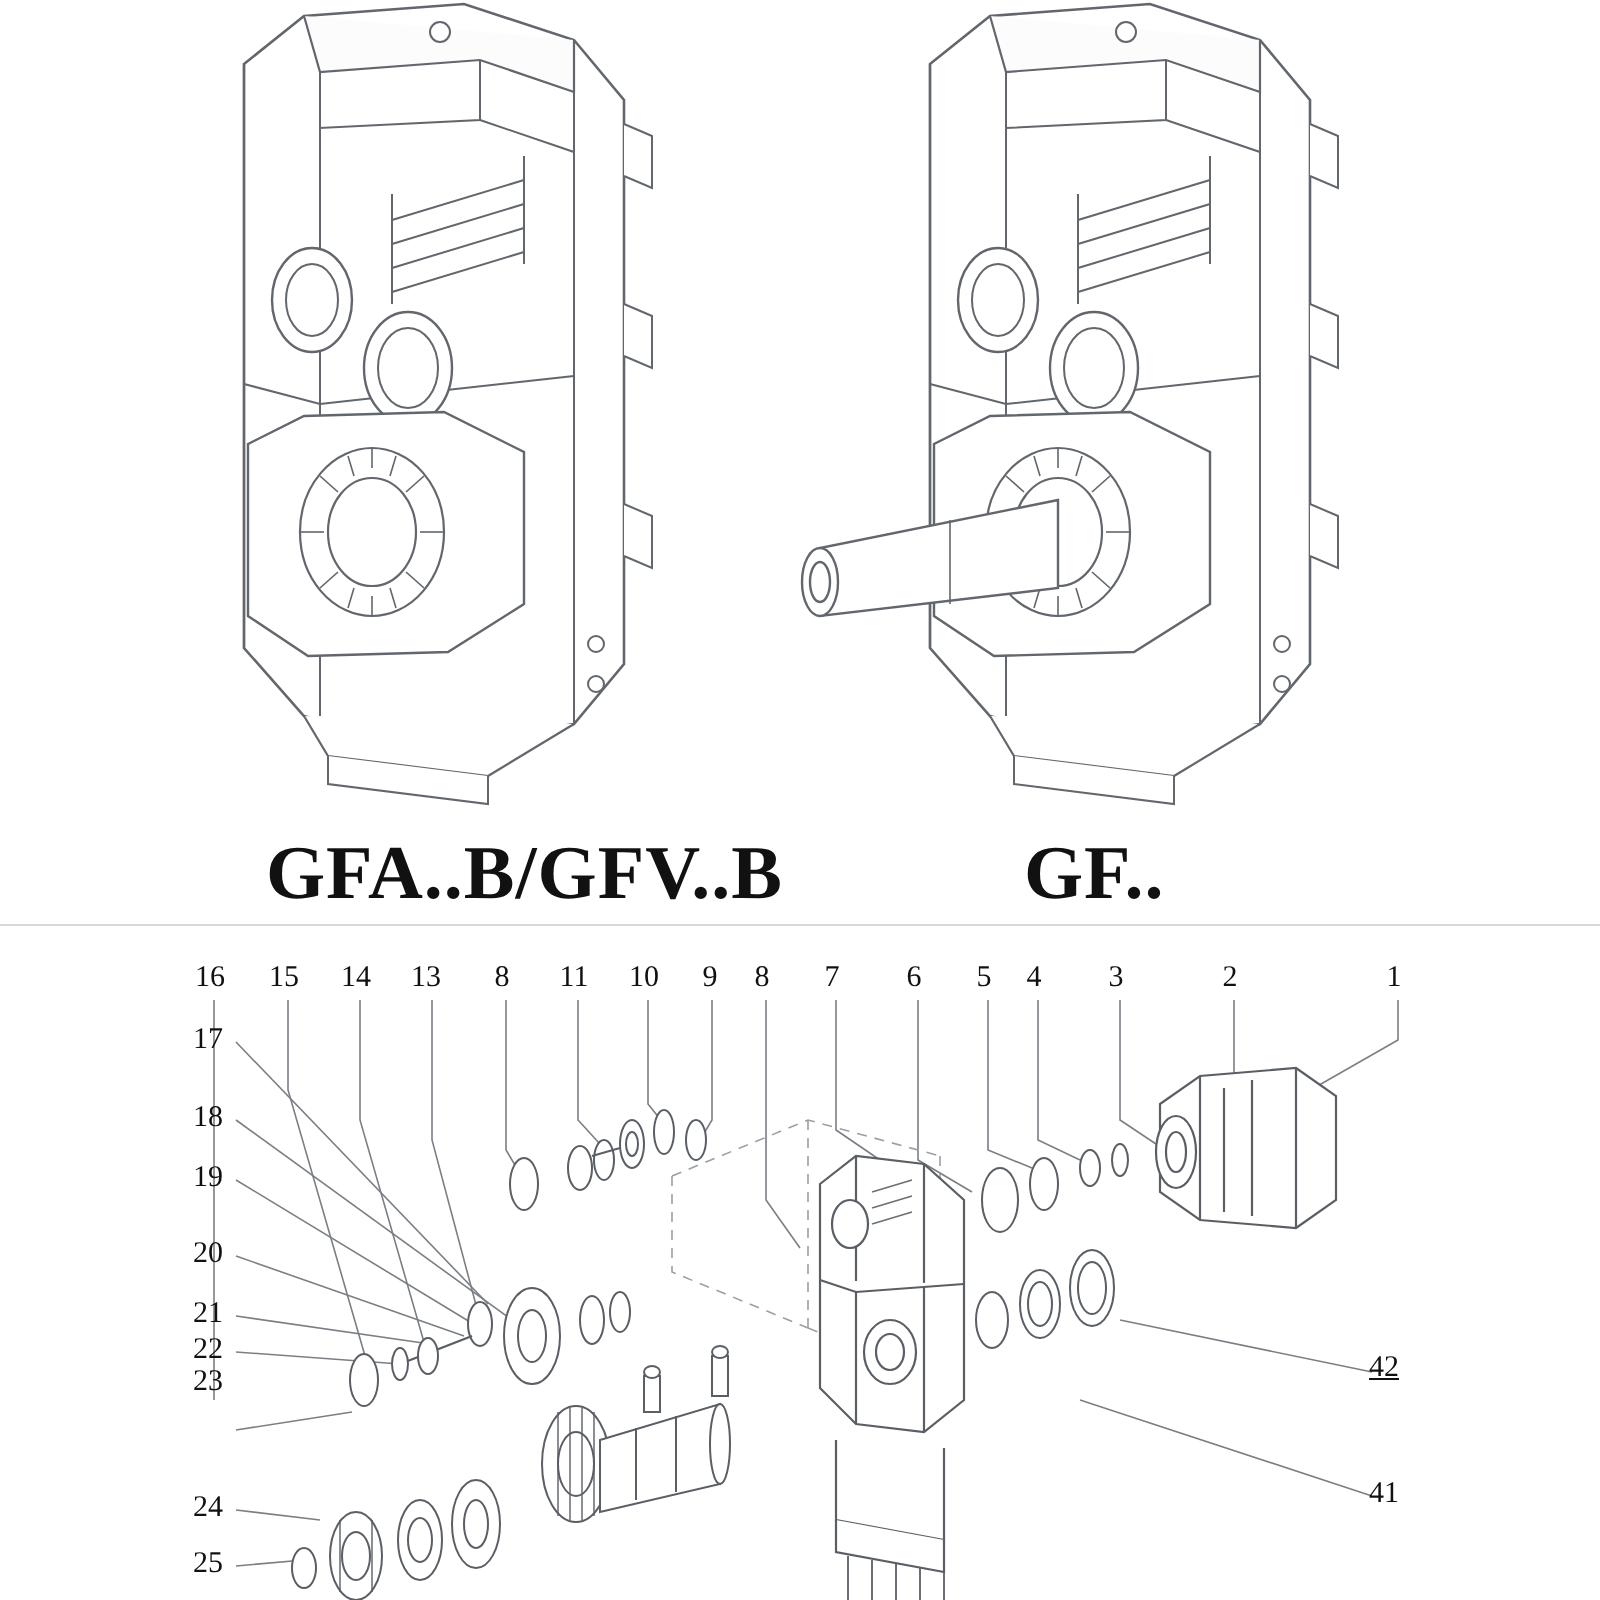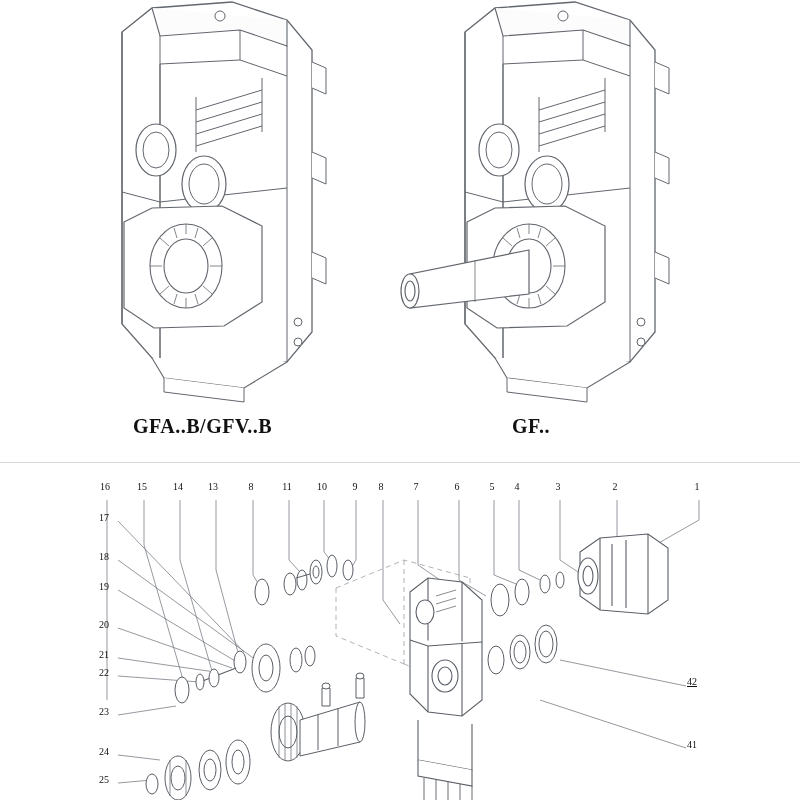--- a/index.html
+++ b/index.html
@@ -24,32 +24,32 @@
     position: absolute;
     left: 0;
     top: 0;
     width: 800px;
     height: 800px;
   }
   .caption {
     position: absolute;
     font-family: "Liberation Serif", serif;
     font-weight: bold;
-    font-size: 20px;
+    font-size: 38px;
     letter-spacing: 0.5px;
     color: #111111;
     white-space: nowrap;
   }
   #caption-left { left: 133px; top: 415px; }
   #caption-right { left: 512px; top: 415px; }
 
   .callout {
     position: absolute;
     font-family: "Liberation Serif", serif;
-    font-size: 10px;
+    font-size: 15px;
     color: #111111;
     white-space: nowrap;
     text-align: center;
     line-height: 1;
   }
   .divider {
     position: absolute;
     left: 0;
     top: 462px;
     width: 800px;
@@ -315,20 +315,20 @@
       <div class="callout" style="left: 508px; top: 482px; width: 18px;">4</div>
       <div class="callout" style="left: 549px; top: 482px; width: 18px;">3</div>
       <div class="callout" style="left: 606px; top: 482px; width: 18px;">2</div>
       <div class="callout" style="left: 688px; top: 482px; width: 18px;">1</div>
       <div class="callout" style="left: 95px; top: 513px; width: 18px;">17</div>
       <div class="callout" style="left: 95px; top: 552px; width: 18px;">18</div>
       <div class="callout" style="left: 95px; top: 582px; width: 18px;">19</div>
       <div class="callout" style="left: 95px; top: 620px; width: 18px;">20</div>
       <div class="callout" style="left: 95px; top: 650px; width: 18px;">21</div>
       <div class="callout" style="left: 95px; top: 668px; width: 18px;">22</div>
-      <div class="callout" style="left: 95px; top: 707px; width: 18px; font-family: Liberation Serif, serif;">23</div>
+      <div class="callout" style="left: 95px; top: 684px; width: 18px; font-family: Liberation Serif, serif;">23</div>
       <div class="callout" style="left: 95px; top: 747px; width: 18px;">24</div>
       <div class="callout" style="left: 95px; top: 775px; width: 18px;">25</div>
       <div class="callout" style="left: 683px; top: 677px; width: 18px; text-decoration: underline;">42</div>
       <div class="callout" style="left: 683px; top: 740px; width: 18px;">41</div>
     </div>
 
 </div>
 
 </body></html>

